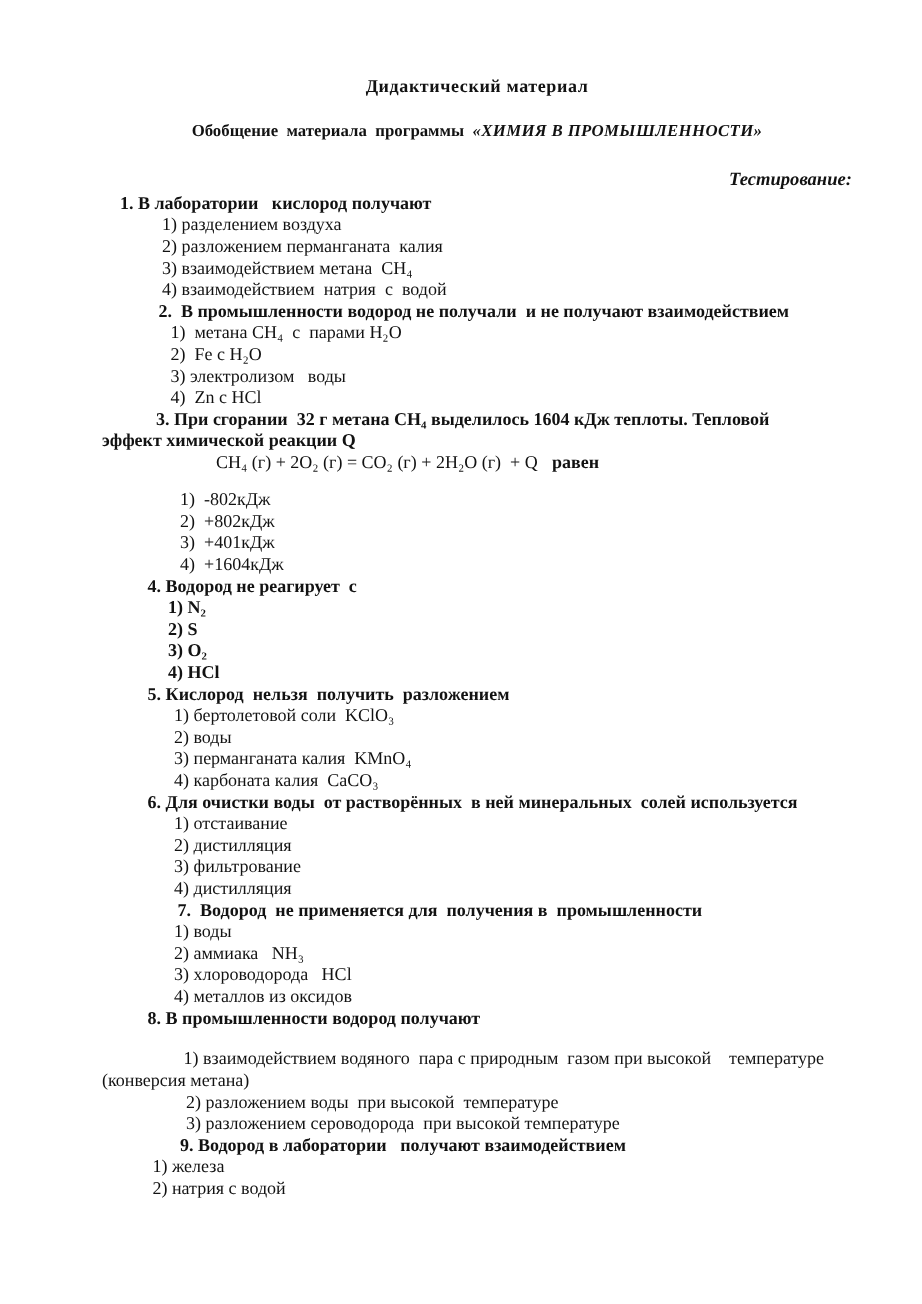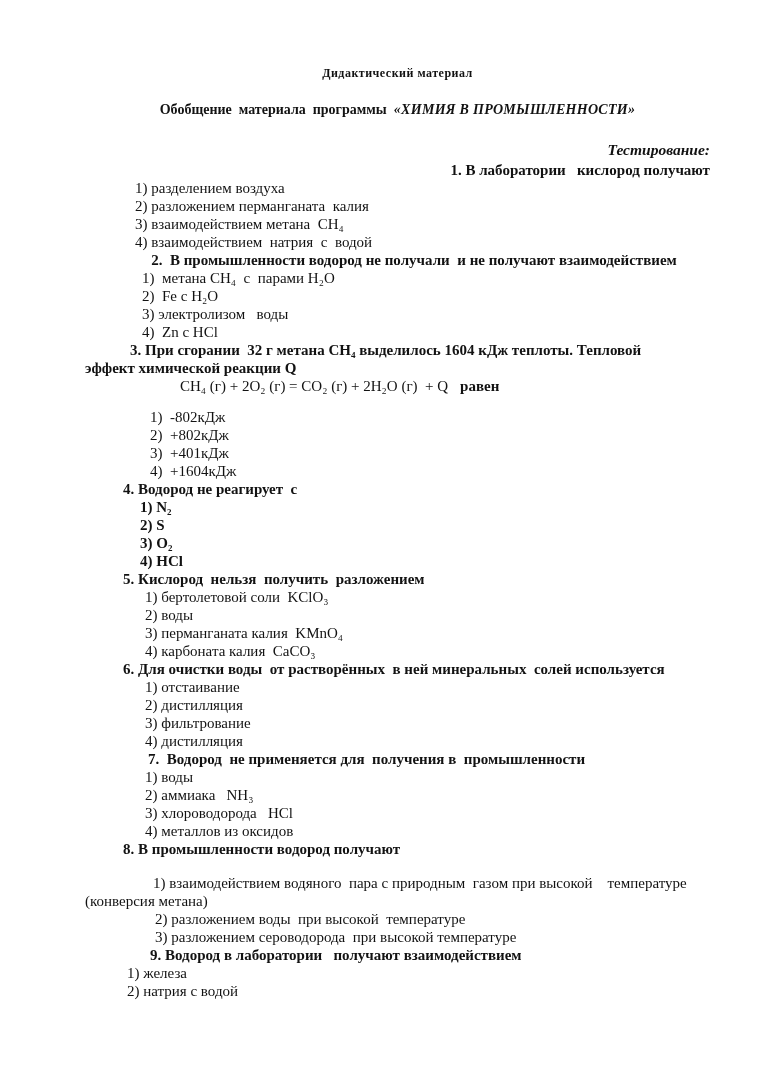--- a/index.html
+++ b/index.html
@@ -13,21 +13,21 @@
     box-sizing: border-box;
   }
   .content {
     padding: 64px 58px 0 85px;
     font-size: 15px;
     line-height: 18px;
   }
   .pre { white-space: pre-wrap; }
 
   .doc-title {
-    font-size: 12px;
+    font-size: 15px;
     font-weight: bold;
     text-align: center;
     margin: 0;
     letter-spacing: 0.5px;
   }
   .doc-subtitle {
     text-align: center;
     font-weight: bold;
     font-size: 14px;
     margin-top: 19px;
@@ -52,23 +52,23 @@
     margin-left: 60px;
     white-space: pre-wrap;
   }
   .equation {
     margin-left: 95px;
     white-space: pre-wrap;
   }
   .eq-suffix { font-weight: bold; padding-left: 12px; }
 
   
-  .q-1 .q-heading { margin-left: 15px; text-align: right; }
+  .q-1 .q-heading { margin-left: 15px; }
   .q-1 .option { margin-left: 50px; }
-  .q-2 .q-heading { margin-left: 33px; text-align: center; }
+  .q-2 .q-heading { margin-left: 47px; }
   .q-2 .option { margin-left: 57px; }
   .q-3 .q-heading { margin-left: 0; text-indent: 45px; }
   .q-3 .options { margin-top: 13px; }
   .q-3 .option { margin-left: 65px; }
   .q-4 .option { margin-left: 55px; font-weight: bold; }
   .q-7 .q-heading { margin-left: 63px; }
   .q-8 .options { margin-top: 16px; }
   .q-8 .option:first-child { margin-left: 0; text-indent: 68px; }
   .q-8 .option { margin-left: 70px; }
   .q-9 .q-heading { margin-left: 65px; }

